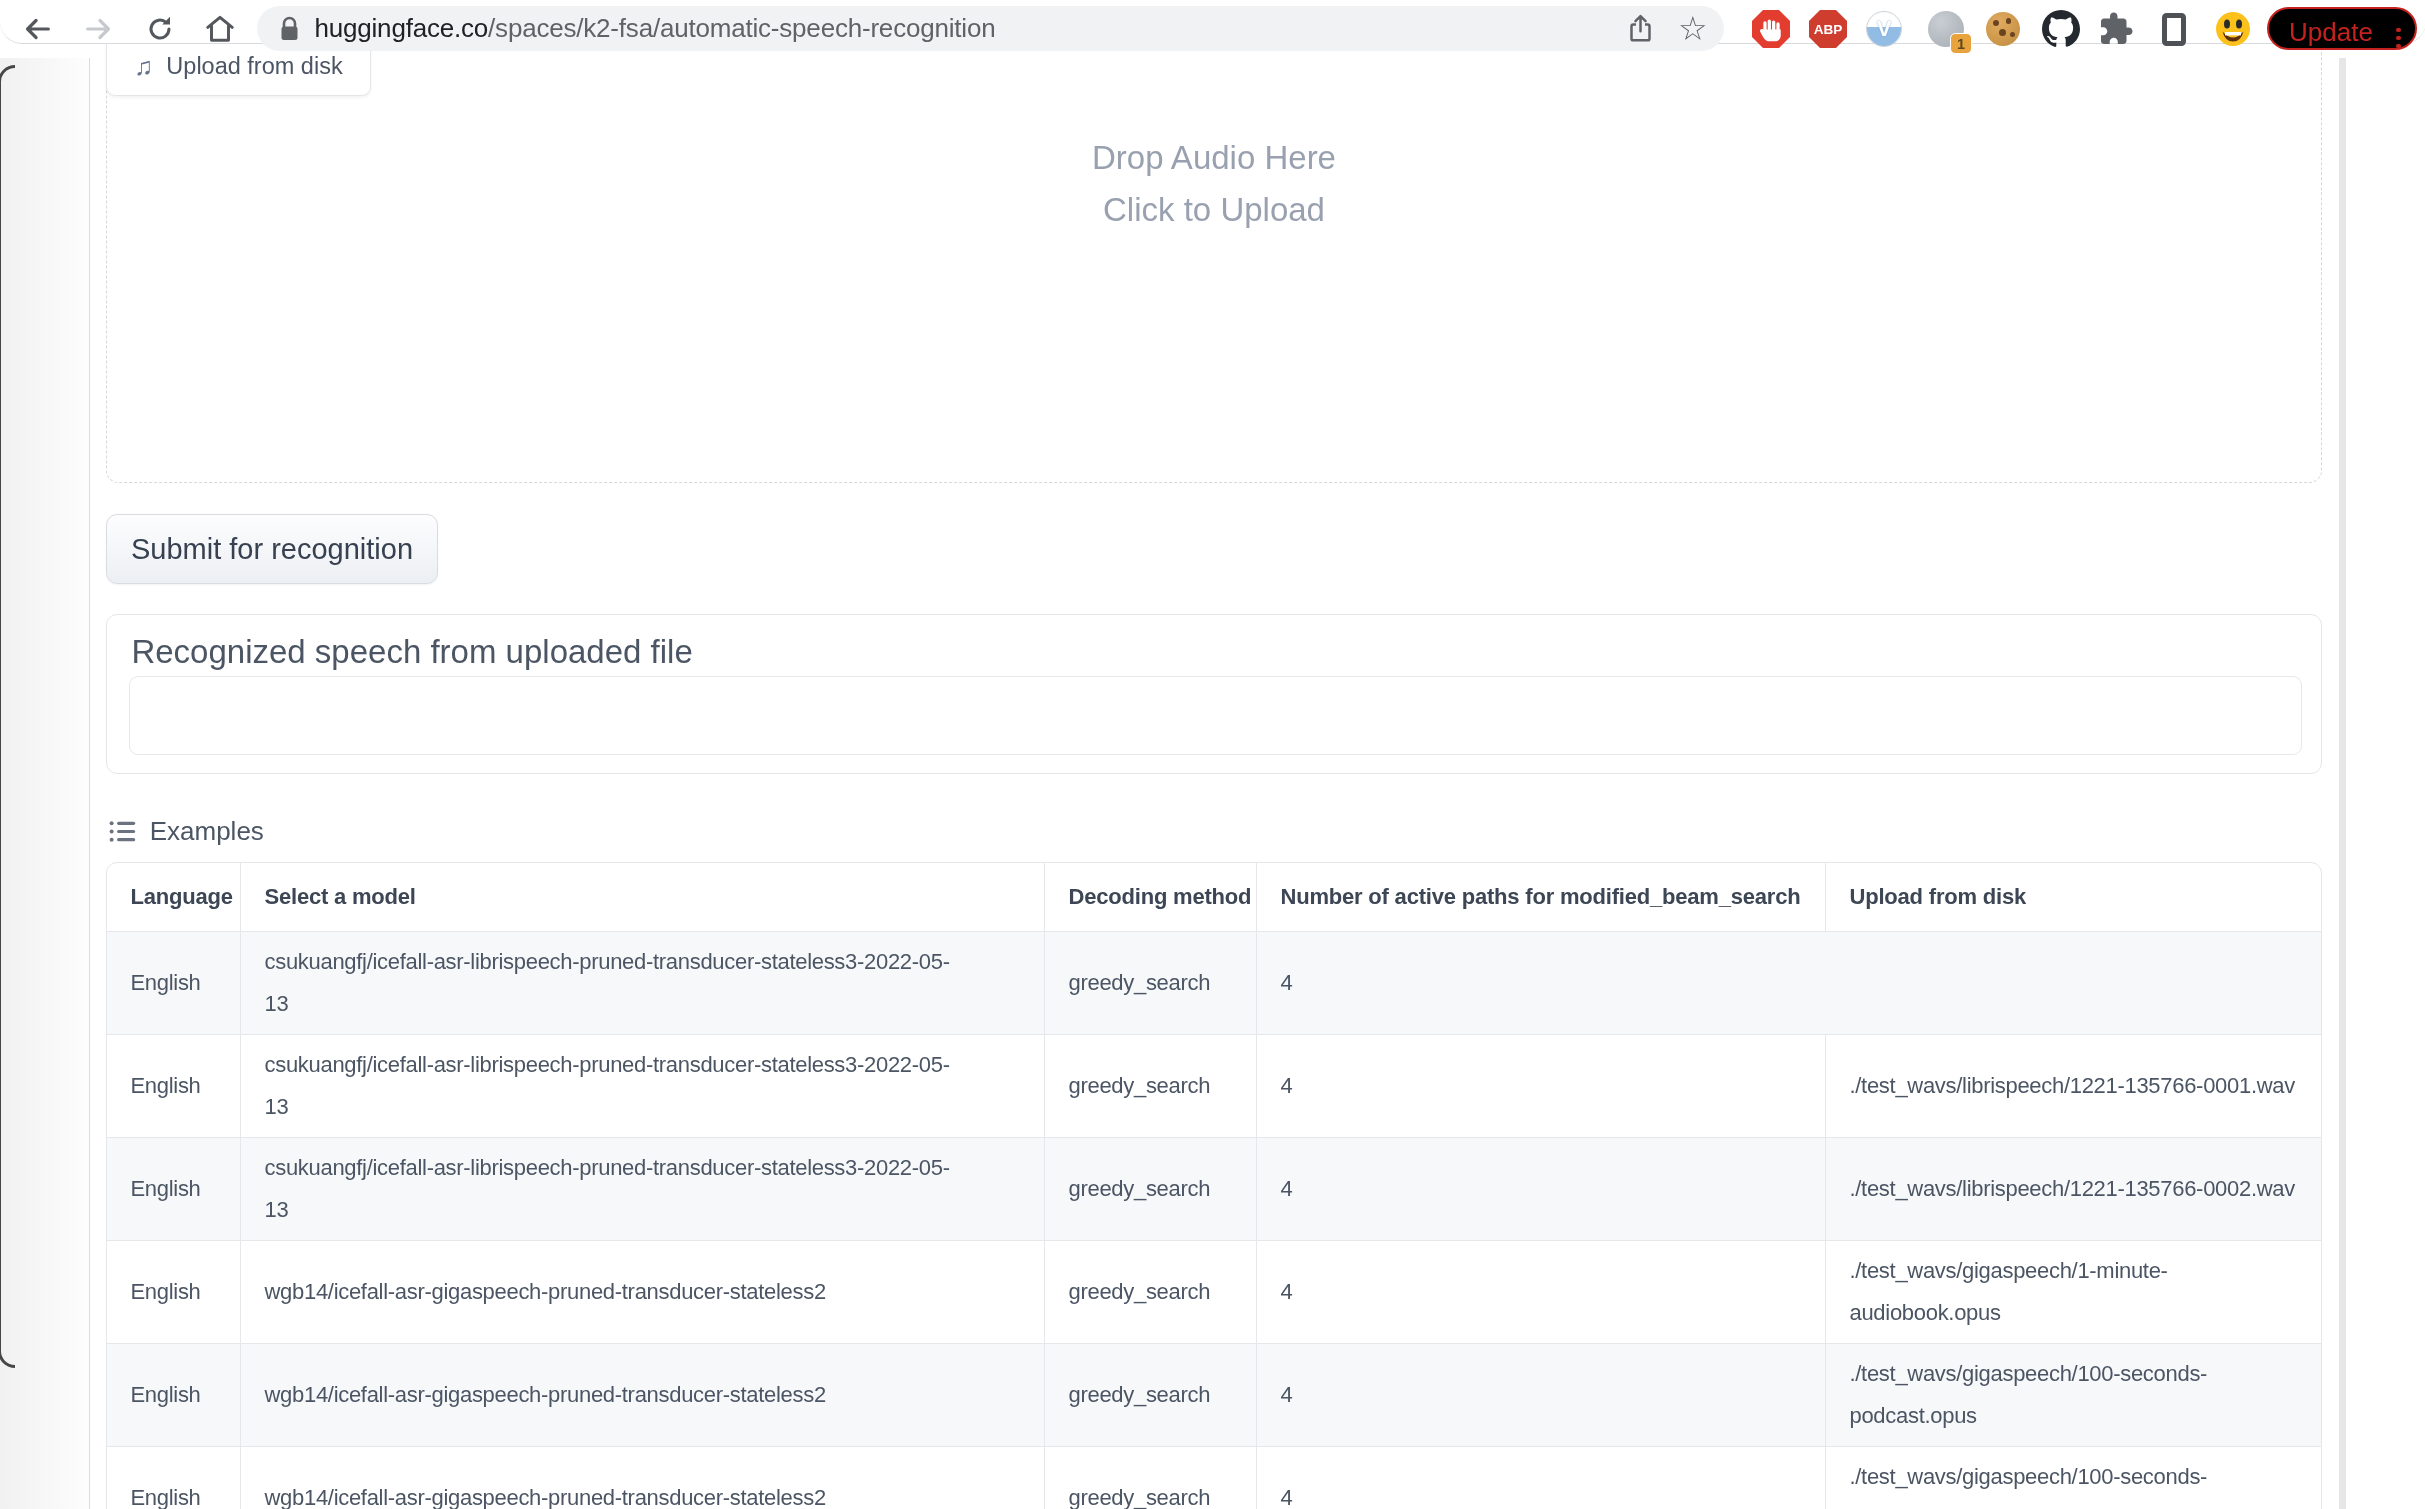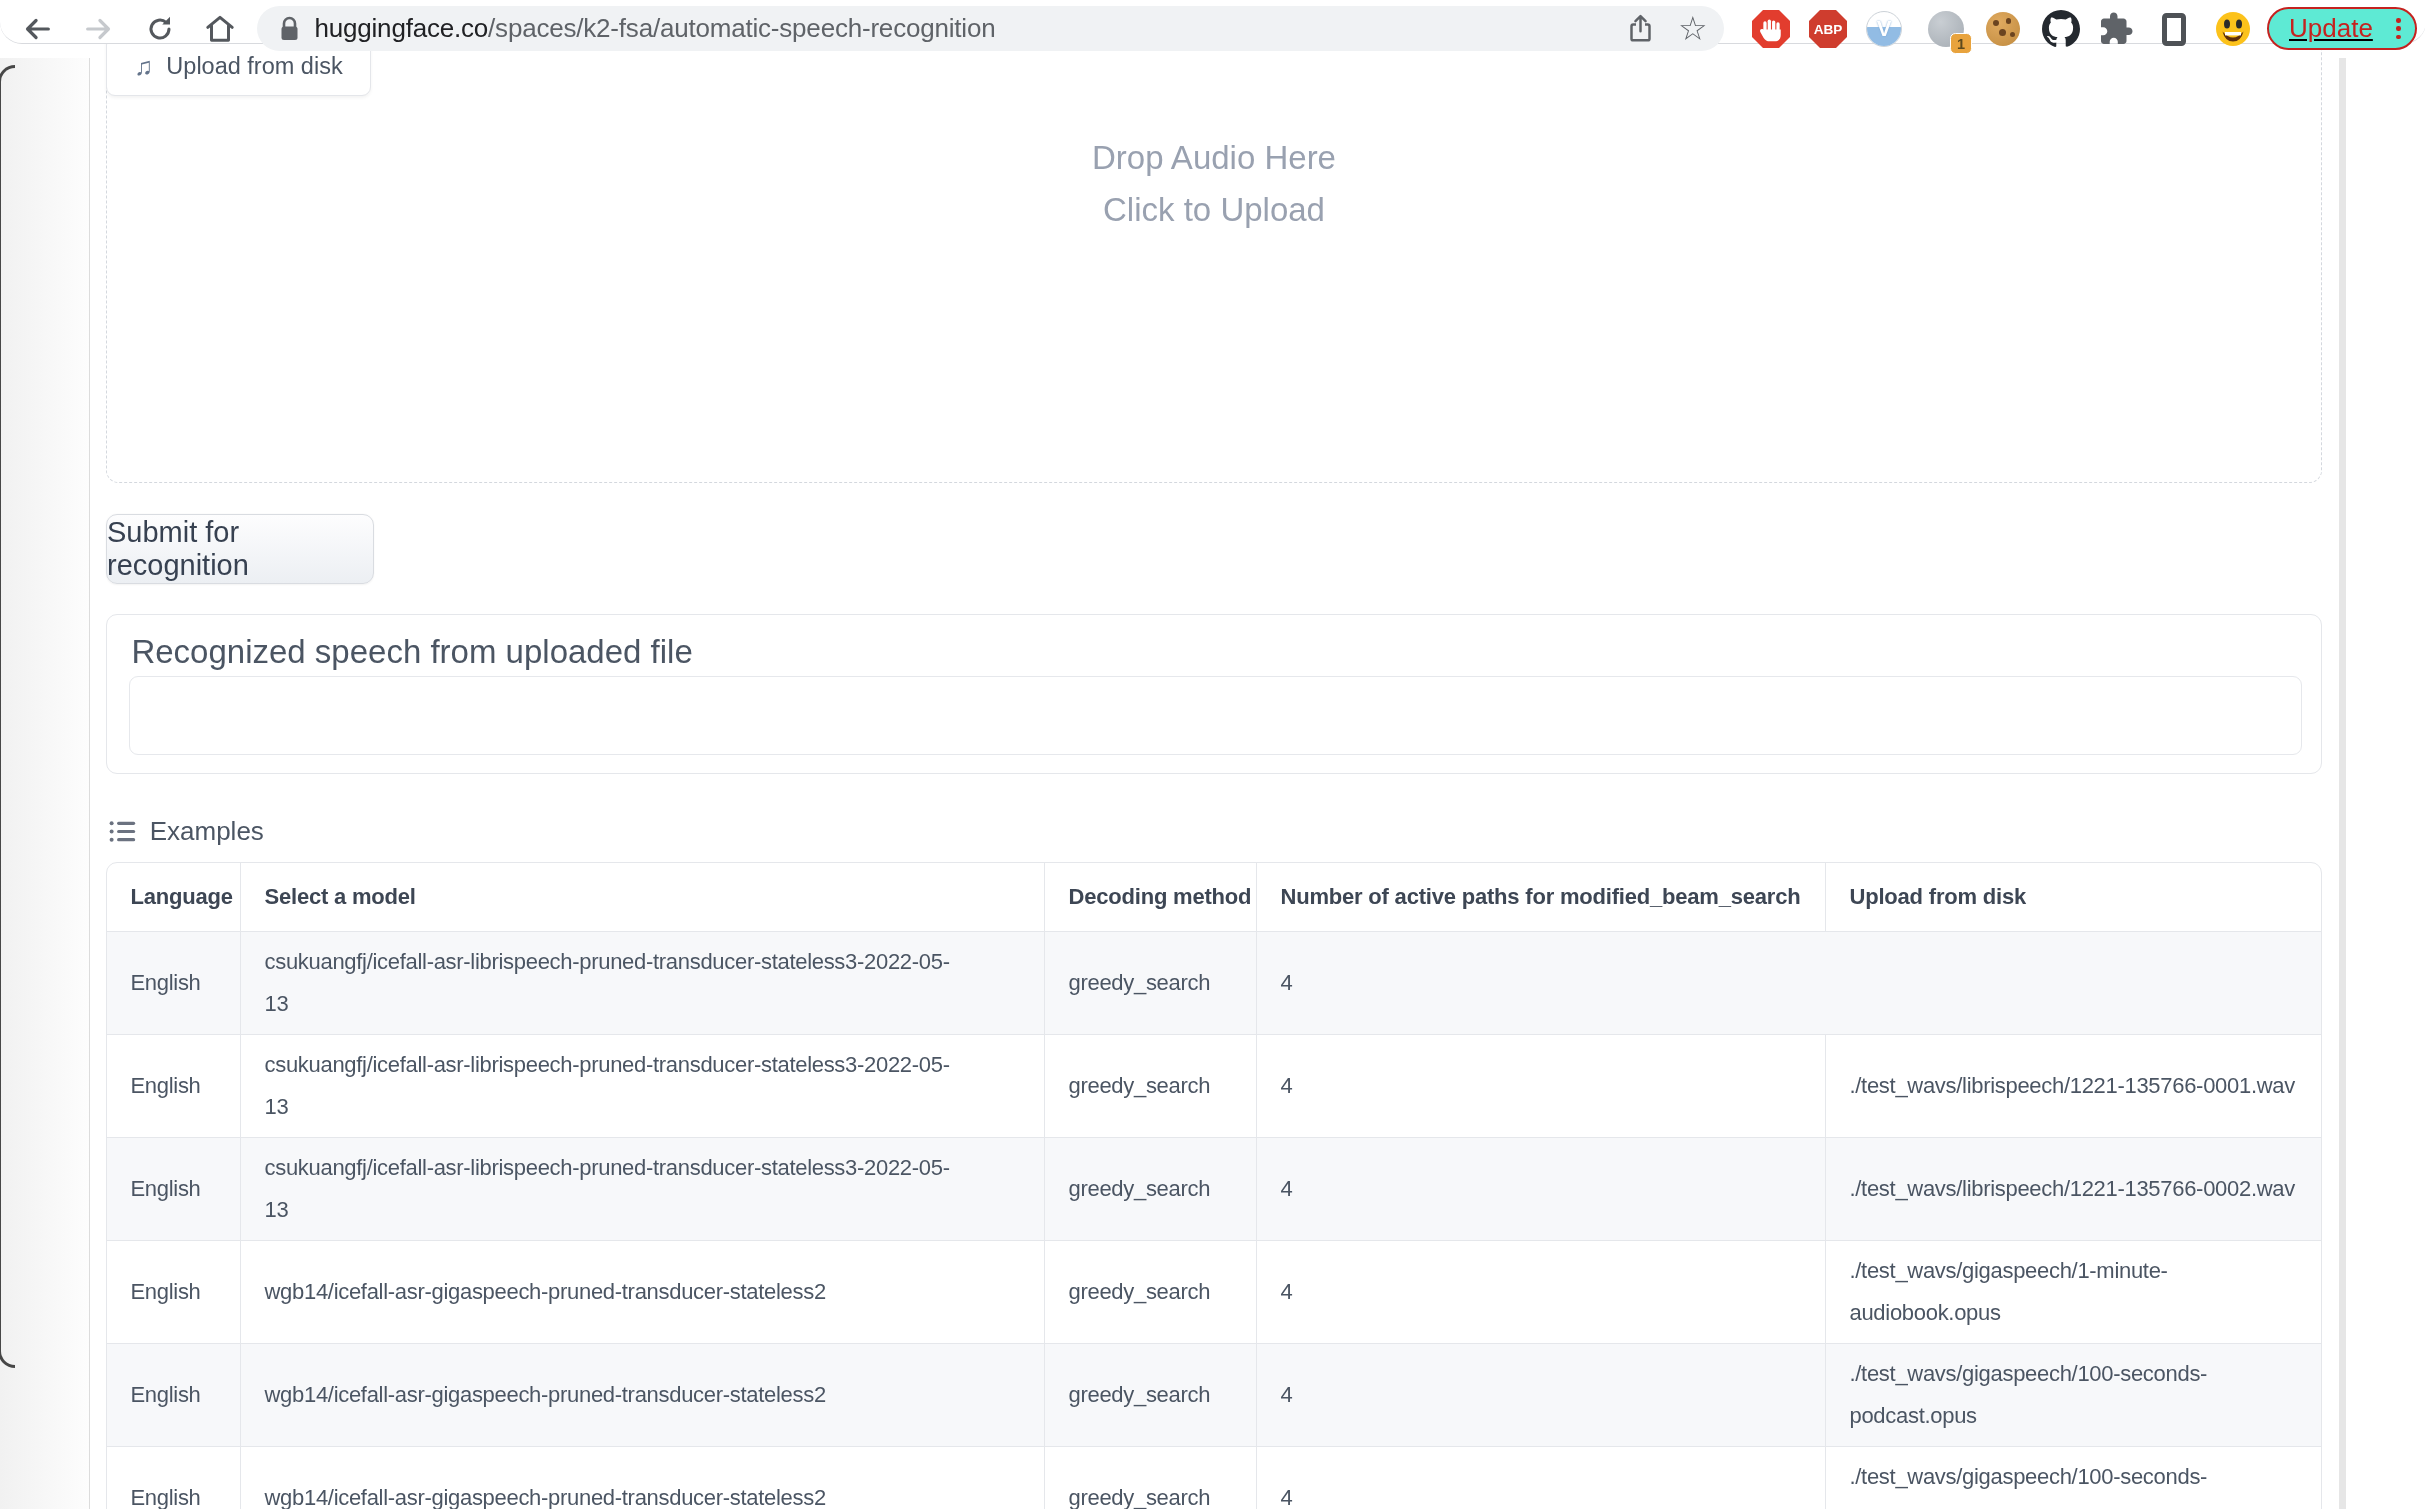--- a/index.html
+++ b/index.html
@@ -25,21 +25,21 @@
              display:flex; align-items:center; justify-content:center; }
   .vcircle .half { position:absolute; left:0; bottom:0; width:100%; height:55%; background:#92bce4; }
   .vcircle .vl { position:relative; color:#fff; font-weight:bold; font-size:22px; text-shadow:0 0 1.8px #6f9fcf; }
   .graycir { width:36px; height:36px; border-radius:50%; background:radial-gradient(circle at 35% 30%, #c9ced3, #a4abb2); position:relative; }
   .badge { position:absolute; left:22px; top:22px; min-width:22px; height:21px; background:#e8a33d; border:1.8px solid #fff;
            border-radius:5.4px; color:#5c4a1e; font-size:14.5px; font-weight:bold; display:flex; align-items:center; justify-content:center; }
   .cookie { width:34px; height:34px; border-radius:50%; background:radial-gradient(circle at 38% 32%, #e0aa60, #c08a3e); position:relative; }
   .cookie i { position:absolute; border-radius:50%; background:#6b4420; }
   .framebox { width:24.4px; height:33px; border:5.4px solid #4e5256; border-radius:4.5px; background:#fff; }
   .updatepill { position:absolute; left:2267px; top:7.2px; width:150px; height:43px; border:2.7px solid #c5221f;
-                border-radius:22px; background:#5eead4; display:flex; align-items:center;text-decoration:underline; }
+                border-radius:22px; background:#000000; display:flex; align-items:flex-end; }
   .updatepill .lbl { margin-left:20px; font-size:26px; color:#c5221f; }
   .kebab { margin-left:auto; margin-right:14.5px; display:flex; flex-direction:column; gap:3.6px; }
   .kebab i { width:4.5px; height:4.5px; border-radius:50%; background:#c5221f; }
 
   
   .left-strip { position:absolute; left:0; top:58px; width:90px; height:1451px;
                 background:linear-gradient(90deg,#f1f1f1,#fdfdfd); border-right:1.8px solid #dcdcdc; z-index:2; }
   .window-edge { position:absolute; left:-1.8px; top:65px; width:16.3px; height:1303px; border:3.6px solid #474747;
                  border-right:none; border-radius:18px 0 0 18px; z-index:3; background:transparent; }
   .right-divider { position:absolute; left:2339px; top:58px; width:7.2px; height:1451px; background:#e6e6e6; z-index:2; }
@@ -50,21 +50,21 @@
          display:flex; align-items:center; gap:13.6px; z-index:6; }
   .tab .note { font-size:25px; color:#64748b; }
   .tab .tlabel { font-size:23.5px; color:#4b5563; }
 
   .dropzone { position:absolute; left:106px; top:25px; width:2216px; height:458px; background:#fff;
               border:1.8px dashed #d4d8de; border-radius:12.7px; z-index:1; }
   .dz-text { margin-top:106px; width:100%; text-align:center; color:#9ca3af; }
   .dz-text .l1,.dz-text .l3 { font-size:33px; line-height:52px; color:#99a1b0; }
   .dz-text .l2 { font-size:30px; line-height:52px; color:#ccd1da; }
 
-  .submit-btn { position:absolute; left:106px; top:514px; width:268px; height:70px; border-radius:11px;
+  .submit-btn { position:absolute; left:106px; top:514px; width:332px; height:70px; border-radius:11px;
                 border:0.9px solid #d9dce1; background:linear-gradient(180deg,#fdfdfe,#eceff3);
                 box-shadow:0 0.9px 1.8px rgba(0,0,0,.05); font-size:29px; color:#374151;
                 display:flex; align-items:center; justify-content:center; cursor:pointer; z-index:4; }
 
   .out-panel { position:absolute; left:106px; top:614px; width:2216px; height:160px; background:#fff;
                border:0.9px solid #e5e7eb; border-radius:11px; z-index:4; }
   .out-label { position:absolute; left:24.4px; top:18px; font-size:33px; color:#4b5563; }
   .out-input { position:absolute; left:22px; top:61px; width:2173px; height:79px; border:0.9px solid #e6e8ec;
                border-radius:9px; background:#fff; font-size:25px; color:#374151; padding:0 18px; outline:none; }
 

